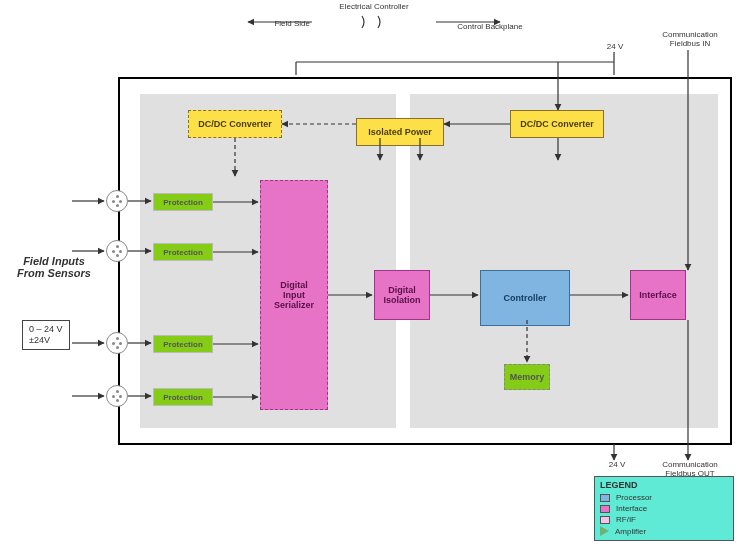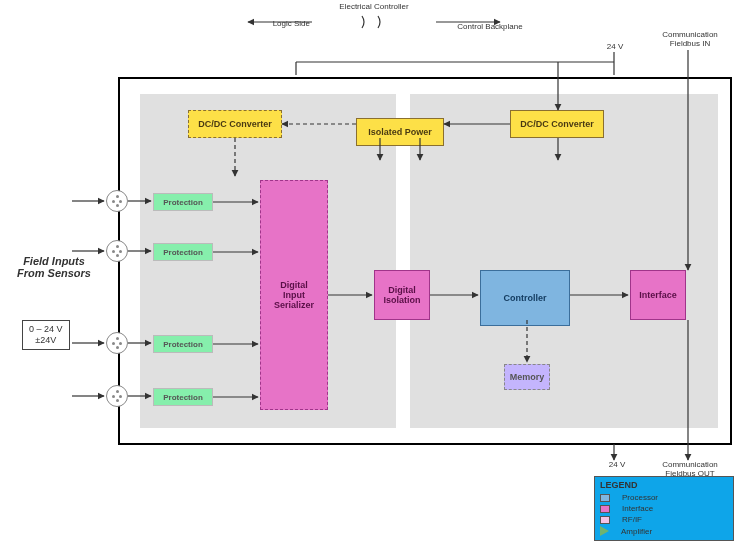--- a/index.html
+++ b/index.html
@@ -27,23 +27,23 @@
     justify-content: center;
     text-align: center;
     font-weight: bold;
     padding: 2px;
   }
   .power-blk { background: #fde047; border: 1px solid #8a6f2f; color: #4a3a12; }
   .power-blk.dashed { border-style: dashed; }
   .iface-blk { background: #e773c7; border: 1px solid #a0348a; color: #5a0f47; }
   .iface-blk.dashed { border-style: dashed; background: #e773c7; }
   .proc-blk { background: #7fb5e0; border: 1px solid #3b6e9b; color: #123a5e; }
-  .other-blk { background: #c4b5fd; border: 1px dashed #888; color: #555; }
+  .other-blk { background: #84cc16; border: 1px dashed #888; color: #555; }
   .protection {
-    background: #86efac;
+    background: #84cc16;
     border: 1px solid #bbb;
     color: #555;
     font-size: 8px;
   }
   .circle-conn {
     width: 22px; height: 22px;
     border: 1.5px solid #888;
     border-radius: 50%;
     background: #fff;
   }
@@ -61,32 +61,32 @@
     width: 3px; height: 3px;
     background: #888;
     border-radius: 50%;
   }
   .circle-dot1 { left: 9px; top: 4px; }
   .circle-dot2 { left: 9px; bottom: 4px; }
   .voltage-box {
     border: 1px solid #444;
     padding: 3px 6px;
     font-size: 9px;
-    text-align: center;
+    text-align: left;
     line-height: 1.2;
     background: #fff;
   }
   .legend-box {
     border: 1px solid #555;
-    background: #0ea5e9;
+    background: #5eead4;
     padding: 3px 5px;
     font-size: 8px;
   }
   .legend-title { font-weight: bold; font-size: 9px; margin-bottom: 2px; }
-  .legend-row { display: flex; align-items: center; gap: 12px; line-height: 1.4; }
+  .legend-row { display: flex; align-items: center; gap: 6px; line-height: 1.4; }
   .sw { width: 10px; height: 8px; border: 1px solid #555; flex: 0 0 auto; }
   .sw.proc { background: #7fb5e0; }
   .sw.iface { background: #e773c7; }
   .sw.rfif { background: #f4c2e5; }
   .sw.amp { background: none; border: none; width: 0; height: 0;
     border-top: 5px solid transparent; border-bottom: 5px solid transparent;
     border-left: 9px solid #6fb36f; }
   .sw.logic { background: #d36b6b; }
   .sw.power { background: #d4b05a; }
   .sw.adc { background: #e8d98f; }
@@ -94,21 +94,21 @@
   .sw.other { background: #fff; border-style: dashed; }
   svg.arrows { position: absolute; left: 0; top: 0; width: 748px; height: 552px; pointer-events: none; }
   .small-lbl { font-size: 8px; text-align: center; }
   .cols { display: flex; gap: 10px; }
   .col { display: flex; flex-direction: column; }
 </style>
 </head>
 <body>
 
 <div class="abs small-lbl" style="left:0;top:2px;width:748px;">Electrical Controller</div>
-<div class="abs small-lbl" style="left:250px;top:19px;width:60px;text-align:right;">Logic Side</div>
+<div class="abs small-lbl" style="left:250px;top:19px;width:60px;text-align:right;">Field Side</div>
 <div class="abs small-lbl" style="left:440px;top:22px;width:100px;text-align:center;">Control Backplane</div>
 
 <div class="abs small-lbl" style="left:600px;top:42px;width:30px;">24 V</div>
 <div class="abs small-lbl" style="left:645px;top:30px;width:90px;white-space:pre-line;">Communication
 Fieldbus IN</div>
 
 <div class="abs outer-box" style="left:118px;top:77px;width:614px;height:368px;"></div>
 
 <div class="abs gray-panel" style="left:140px;top:94px;width:256px;height:334px;"></div>
 <div class="abs gray-panel" style="left:410px;top:94px;width:308px;height:334px;"></div>

